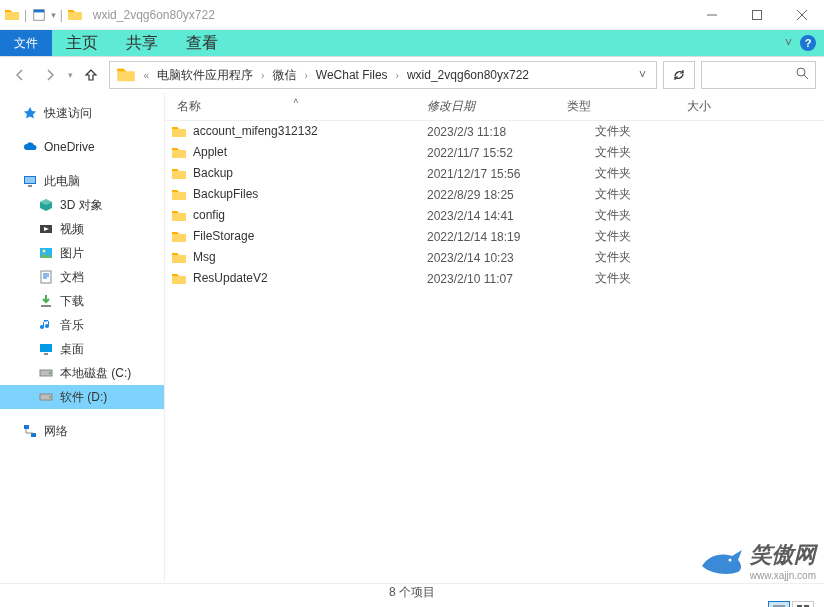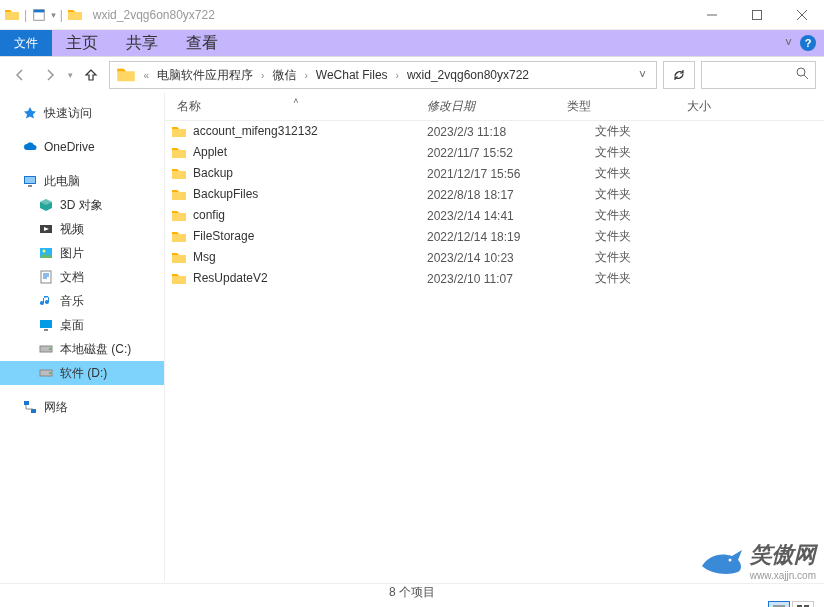--- a/index.html
+++ b/index.html
@@ -8,21 +8,21 @@
   
   .titlebar { height: 30px; display: flex; align-items: center; background: #fff; border-bottom: 1px solid #eee; }
   .titlebar-icons { display: flex; align-items: center; padding: 0 4px; gap: 2px; }
   .folder-tiny { width: 16px; height: 16px; display: inline-flex; align-items: center; justify-content: center; }
   .qat-sep { color: #aaa; margin: 0 2px; }
   .window-title { margin-left: 6px; color: #999; font-size: 12px; }
   .win-controls { margin-left: auto; display: flex; }
   .win-btn { width: 45px; height: 30px; display: flex; align-items: center; justify-content: center; color: #666; }
   
   
-  .ribbon { height: 27px; display: flex; align-items: stretch; border-bottom: 1px solid #ddd; background: #c4b5fd; }
+  .ribbon { height: 27px; display: flex; align-items: stretch; border-bottom: 1px solid #ddd; background: #5eead4; }
   .file-tab { background: #1976d2; color: #fff; padding: 0 14px; display: flex; align-items: center; font-size: 12px; }
   .ribbon-tab { padding: 0 14px; display: flex; align-items: center; color: #333; font-size: 16px; }
   .ribbon-right { margin-left: auto; display: flex; align-items: center; padding-right: 8px; gap: 8px; }
   .help-icon { width: 16px; height: 16px; border-radius: 50%; background: #1976d2; color: #fff; display: flex; align-items: center; justify-content: center; font-size: 11px; font-weight: bold; }
   
   
   .navbar { height: 36px; display: flex; align-items: center; padding: 0 8px; gap: 6px; background: #fff; }
   .nav-arrow { width: 24px; height: 24px; display: flex; align-items: center; justify-content: center; color: #999; }
   .nav-arrow.enabled { color: #333; }
   .addressbar { flex: 1; height: 28px; border: 1px solid #ccc; display: flex; align-items: center; background: #fff; padding: 0 2px; }
@@ -249,20 +249,29 @@
             <svg width="14" height="14" viewBox="0 0 14 14">
               <rect x="2" y="1" width="10" height="12" fill="#fff" stroke="#888"></rect>
               <path d="M4 4h6M4 6h6M4 8h4" stroke="#1976d2"></path>
             </svg>
           </span>
           <span>文档</span>
         </div>
         <div class="nav-item sub">
           <span class="nav-icon">
             <svg width="14" height="14" viewBox="0 0 14 14">
+              <path fill="#4caf50" d="M7 1v7M4 5l3 3 3-3" stroke="#4caf50" stroke-width="2"></path>
+              <rect x="2" y="11" width="10" height="2" fill="#888"></rect>
+            </svg>
+          </span>
+          <span>下载</span>
+        </div>
+        <div class="nav-item sub">
+          <span class="nav-icon">
+            <svg width="14" height="14" viewBox="0 0 14 14">
               <path fill="#1e88e5" d="M5 2v7a2 2 0 11-1-1.7V4l6-1v5a2 2 0 11-1-1.7V2z"></path>
             </svg>
           </span>
           <span>音乐</span>
         </div>
         <div class="nav-item sub">
           <span class="nav-icon">
             <svg width="14" height="14" viewBox="0 0 14 14">
               <rect x="1" y="2" width="12" height="8" fill="#039be5"></rect>
               <rect x="5" y="11" width="4" height="2" fill="#888"></rect>
@@ -350,21 +359,21 @@
           <div class="cell-size"></div>
         </div>
         <div class="row">
           <div class="cell-name">
             <span class="folder-icon"><svg class="svg-folder" viewBox="0 0 16 16">
                 <path fill="#ffd664" d="M1 3h5l2 2h7v8H1z"></path>
                 <path fill="#ffb000" d="M1 3h5l2 2H1z"></path>
               </svg></span>
             <span>BackupFiles</span>
           </div>
-          <div class="cell-date">2022/8/18 18:17</div>
+          <div class="cell-date">2022/8/29 18:25</div>
           <div class="cell-type">文件夹</div>
           <div class="cell-size"></div>
         </div>
         <div class="row">
           <div class="cell-name">
             <span class="folder-icon"><svg class="svg-folder" viewBox="0 0 16 16">
                 <path fill="#ffd664" d="M1 3h5l2 2h7v8H1z"></path>
                 <path fill="#ffb000" d="M1 3h5l2 2H1z"></path>
               </svg></span>
             <span>config</span>

